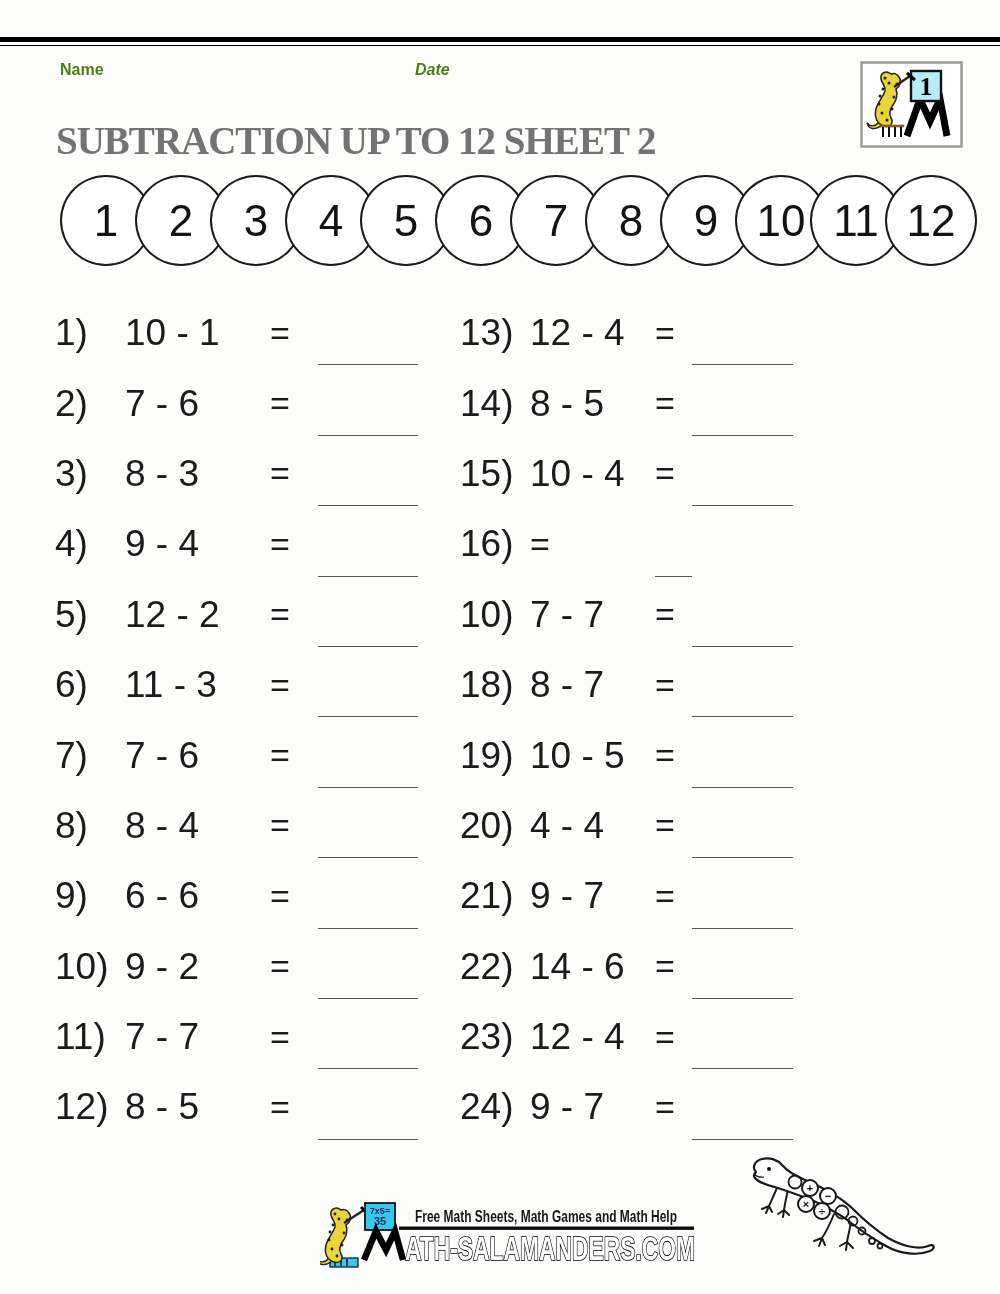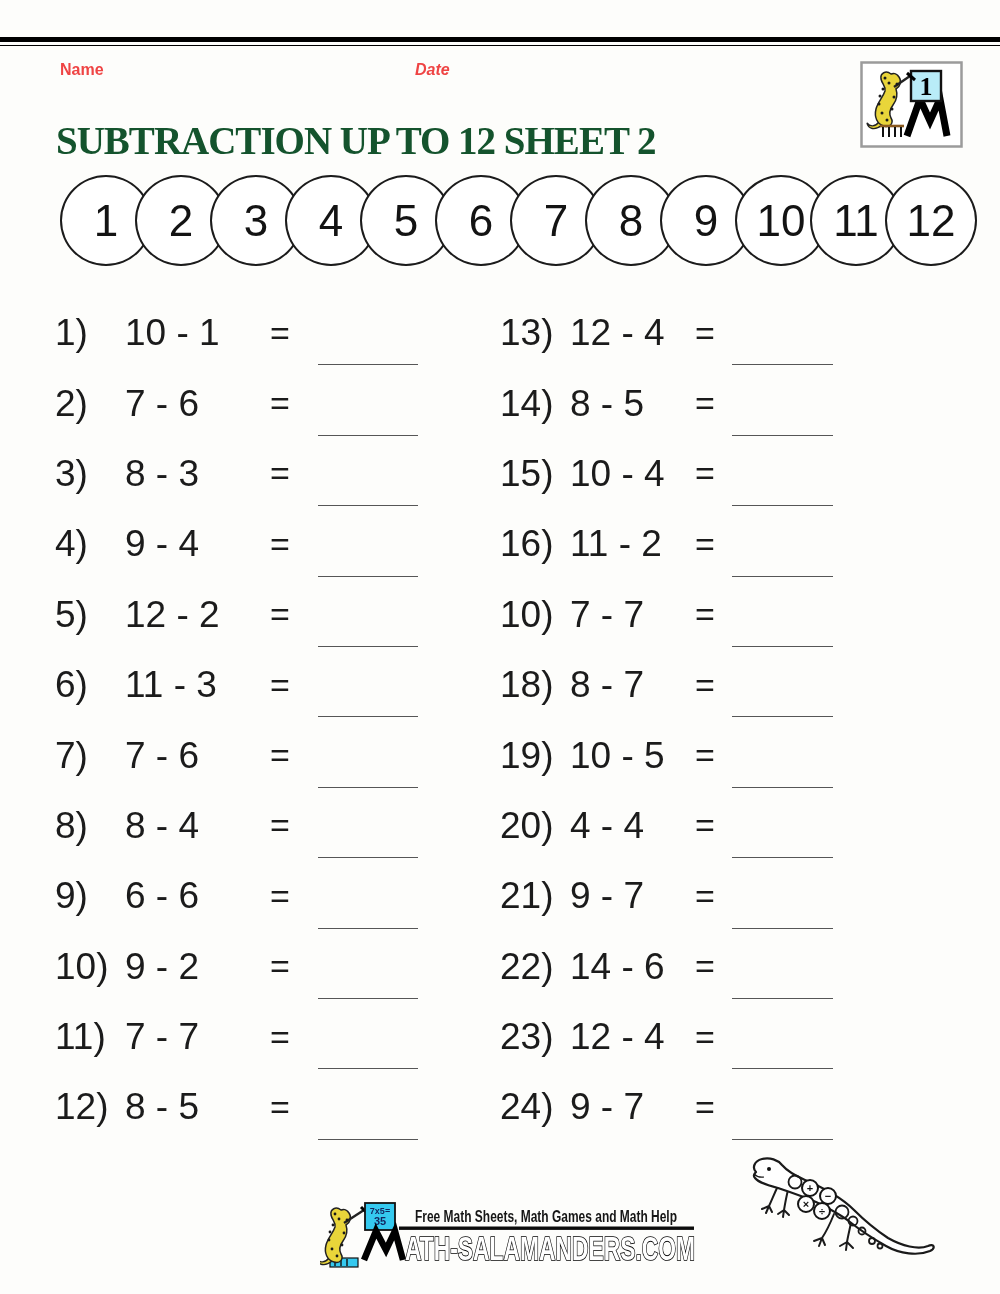--- a/index.html
+++ b/index.html
@@ -9,49 +9,49 @@
     font-family:"Liberation Sans", sans-serif;
     position:relative;
     overflow:hidden;
     color:#1b1b1b;
   }
   .abs { position:absolute; }
 
   .rule-thick { top:37px; left:0; width:1000px; height:4.5px; background:#000; }
   .rule-thin  { top:44.5px; left:0; width:1000px; height:1.8px; background:#000; }
 
-  .meta-label { top:61px; font-size:16px; font-weight:600; color:#ef4444; }
+  .meta-label { top:61px; font-size:16px; font-weight:600; color:#4d7c0f; }
   .name-label { left:60px; }
   .date-label { left:415px;font-style:italic; }
 
   .sheet-title {
     left:56px; top:118px;
     font-family:"Liberation Serif", serif;
     font-size:39px; font-weight:700;
     letter-spacing:-1px;
-    color:#14532d;
+    color:#737373;
     white-space:nowrap;
   }
 
   .circles-row { left:60px; top:175px; display:flex; }
   .num-circle {
     width:88px; height:87px;
     border:2px solid #1b1b1b;
     border-radius:50%;
     background:#ffffff;
     display:flex; align-items:center; justify-content:center;
     font-size:44px; color:#131313;
     margin-left:-17px;
     flex:0 0 auto;
   }
   .num-circle:first-child { margin-left:0; }
 
   .prob-col { top:298px; }
   .prob-col.left  { left:55px; }
-  .prob-col.right { left:500px; }
+  .prob-col.right { left:460px; }
   .prob-row {
     height:70.4px;
     display:grid;
     align-items:center;
   }
   .prob-col.left  .prob-row { grid-template-columns:70px 145px 48px 100px; }
   .prob-col.right .prob-row { grid-template-columns:70px 125px 37px 101px; }
   .pnum, .pexpr { font-size:37px; white-space:nowrap; }
   .peq { font-size:34px; }
   .pblank {
@@ -212,21 +212,20 @@
     <span class="pblank"></span>
   </div>
   <div class="prob-row">
     <span class="pnum">15)</span>
     <span class="pexpr">10 - 4</span>
     <span class="peq">=</span>
     <span class="pblank"></span>
   </div>
   <div class="prob-row">
     <span class="pnum">16)</span>
-    <span class="pexpr">11 - 2</span>
     <span class="peq">=</span>
     <span class="pblank"></span>
   </div>
   <div class="prob-row">
     <span class="pnum">10)</span>
     <span class="pexpr">7 - 7</span>
     <span class="peq">=</span>
     <span class="pblank"></span>
   </div>
   <div class="prob-row">

